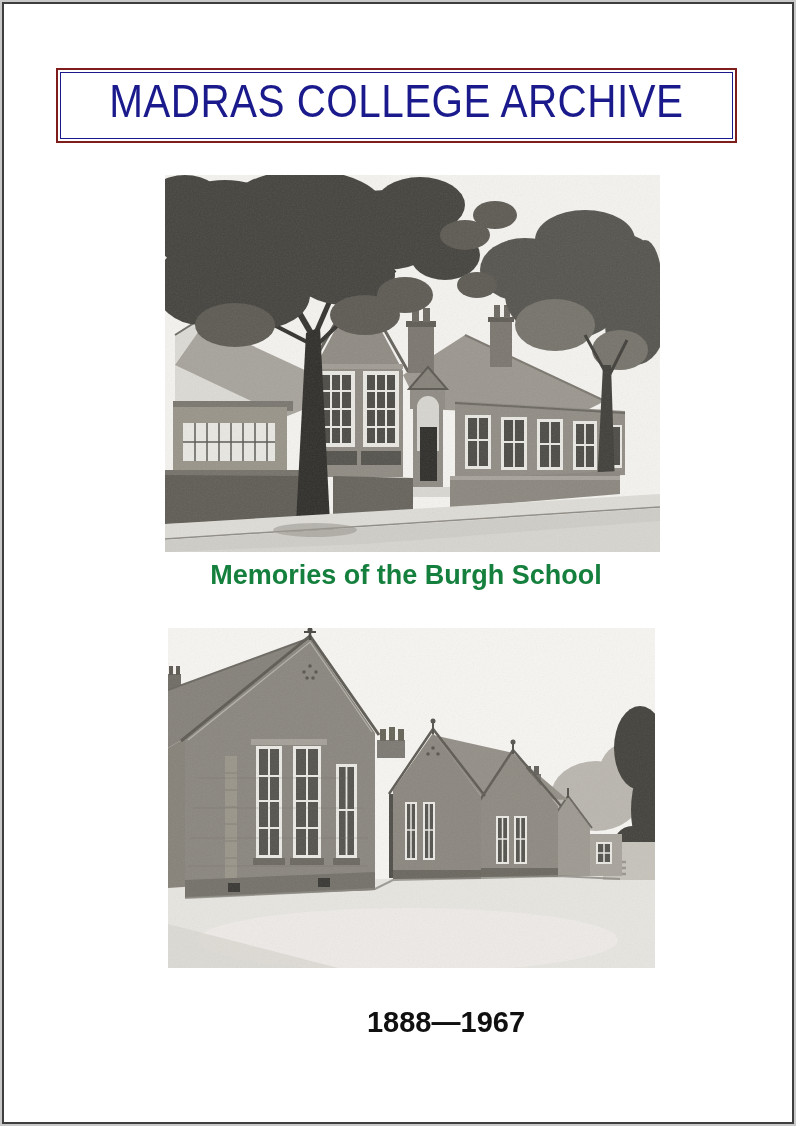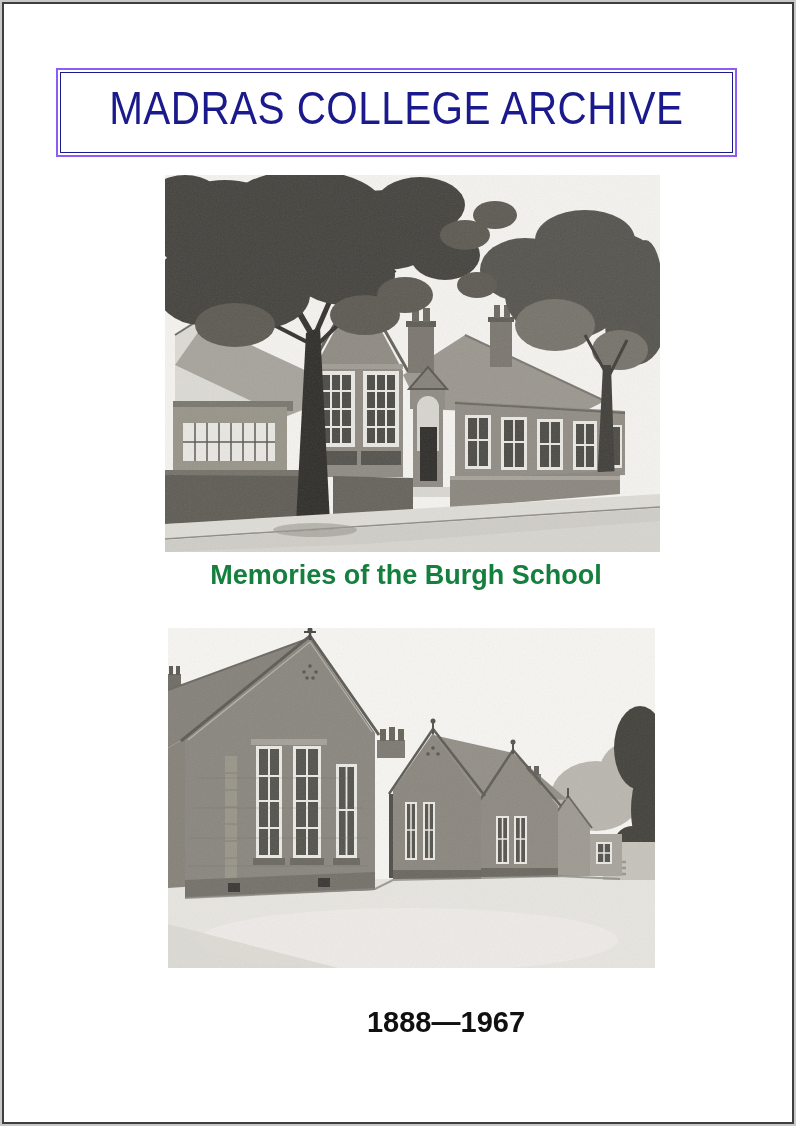--- a/index.html
+++ b/index.html
@@ -12,22 +12,22 @@
   }
   .page{
     position:absolute;left:2px;top:2px;
     width:792px;height:1122px;
     background:#ffffff;
     border:2px solid #3e3e3e;
     box-sizing:border-box;
   }
   .title-box{
     position:absolute;left:52px;top:64px;
-    width:681px;height:89px;
-    border:2px solid #8b5cf6;
+    width:681px;height:75px;
+    border:2px solid #7f1d1d;
     box-sizing:border-box;
     padding:2px;
   }
   .title-box-inner{
     width:100%;height:100%;
     border:1px solid #1a1a8c;
     box-sizing:border-box;
     display:flex;align-items:center;justify-content:center;
     padding-bottom:10px;
   }

